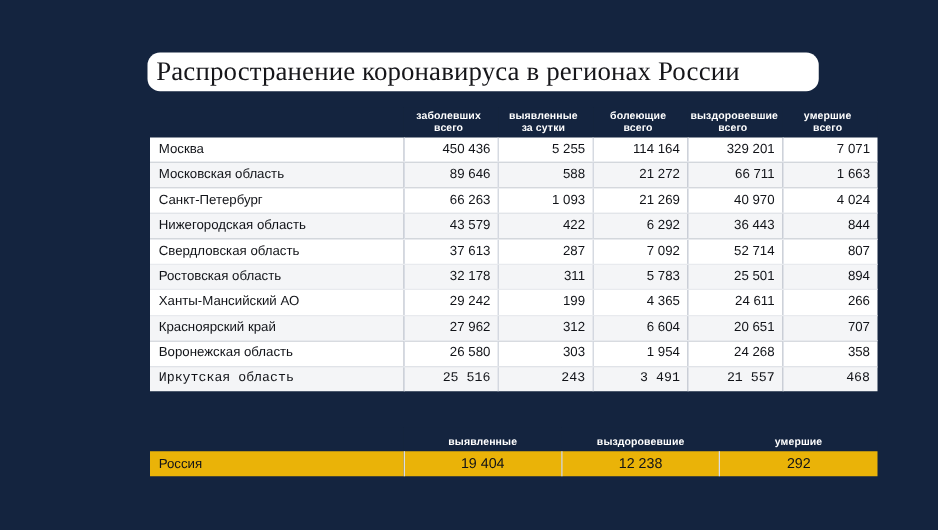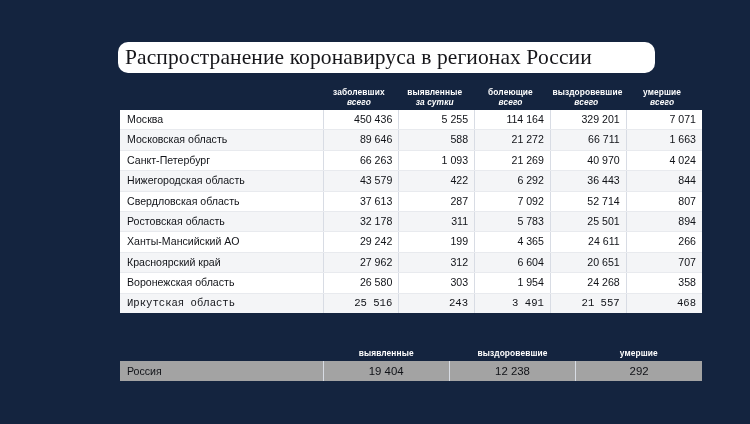--- a/index.html
+++ b/index.html
@@ -61,21 +61,21 @@
     padding: 0 6px 2px 2px;
     line-height: 1.18;
     height: 22px;
     border: 0;
     letter-spacing: 0.1px;
   }
   #main-table thead th.h-region {
     background: #14243f;
     border: 0;
   }
-  #main-table thead th .hl2 { display: block; font-style: italic; }
+  #main-table thead th .hl2 { display: block; }
 
   #main-table tbody td {
     font-size: 10.6px;
     color: #111318;
     height: 19.4px;
     padding: 0 6px 0 0;
     border-right: 1px solid #d8dce4;
     border-bottom: 1px solid #e8eaee;
     text-align: right;
     white-space: nowrap;
@@ -113,21 +113,21 @@
     font-size: 8.4px;
     font-weight: bold;
     text-align: center;
     vertical-align: bottom;
     padding: 0 0 3px 0;
     height: 16px;
     border: 0;
     letter-spacing: 0.1px;
   }
   #summary-table tbody td {
-    background: #a3a3a3;
+    background: #eab308;
     font-size: 11.4px;
     color: #111318;
     height: 20px;
     line-height: 20px;
     padding: 0;
     text-align: center;
     border-right: 1px solid #d8dce4;
     white-space: nowrap;
     box-sizing: border-box;
   }

